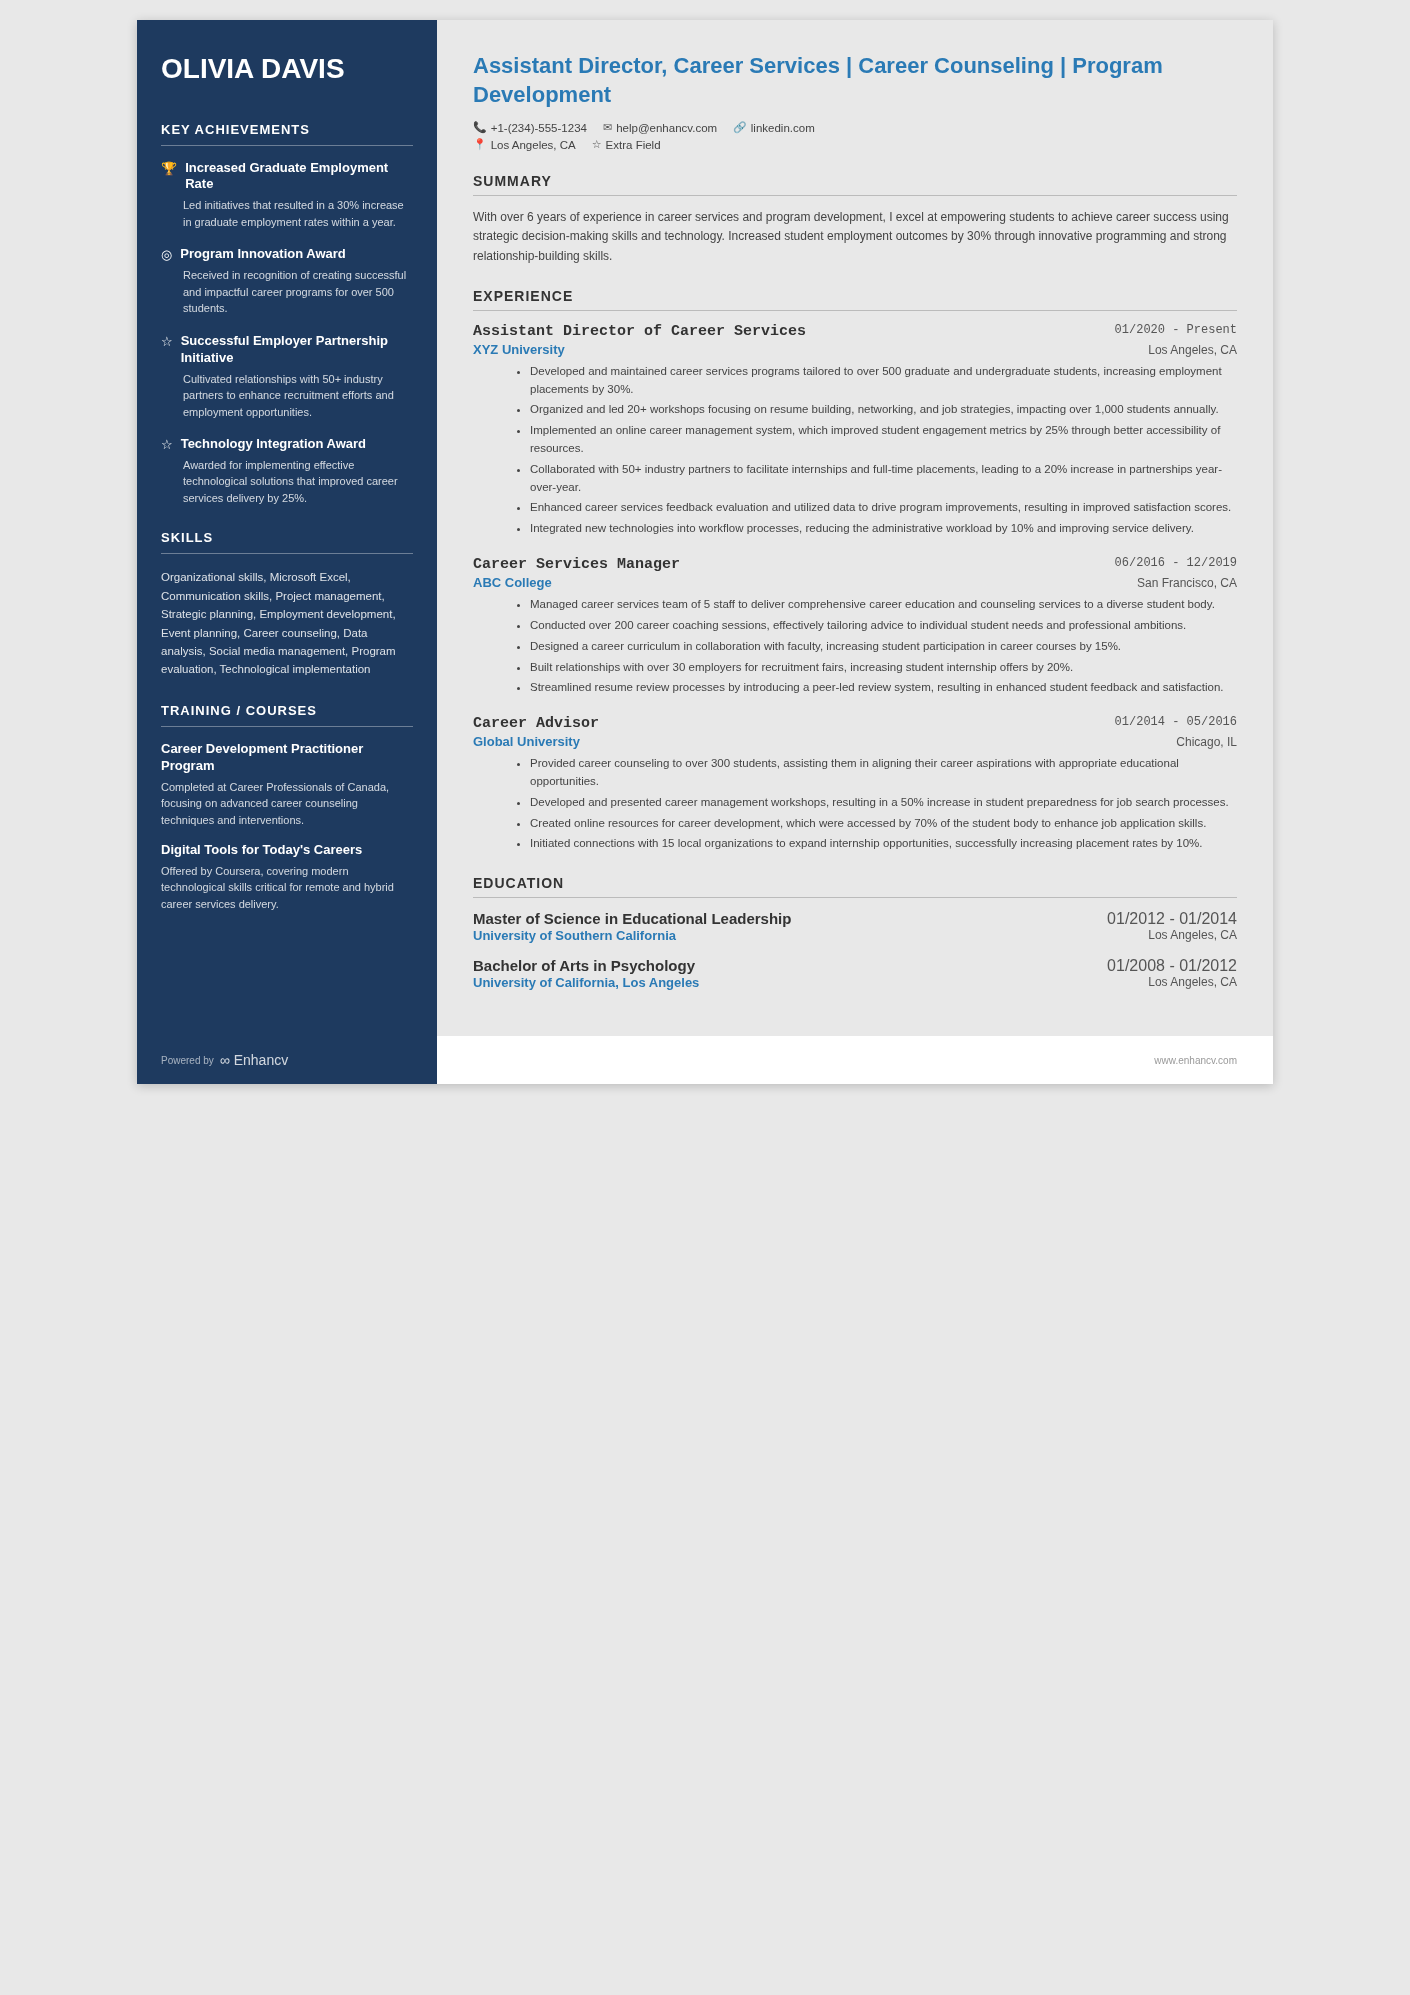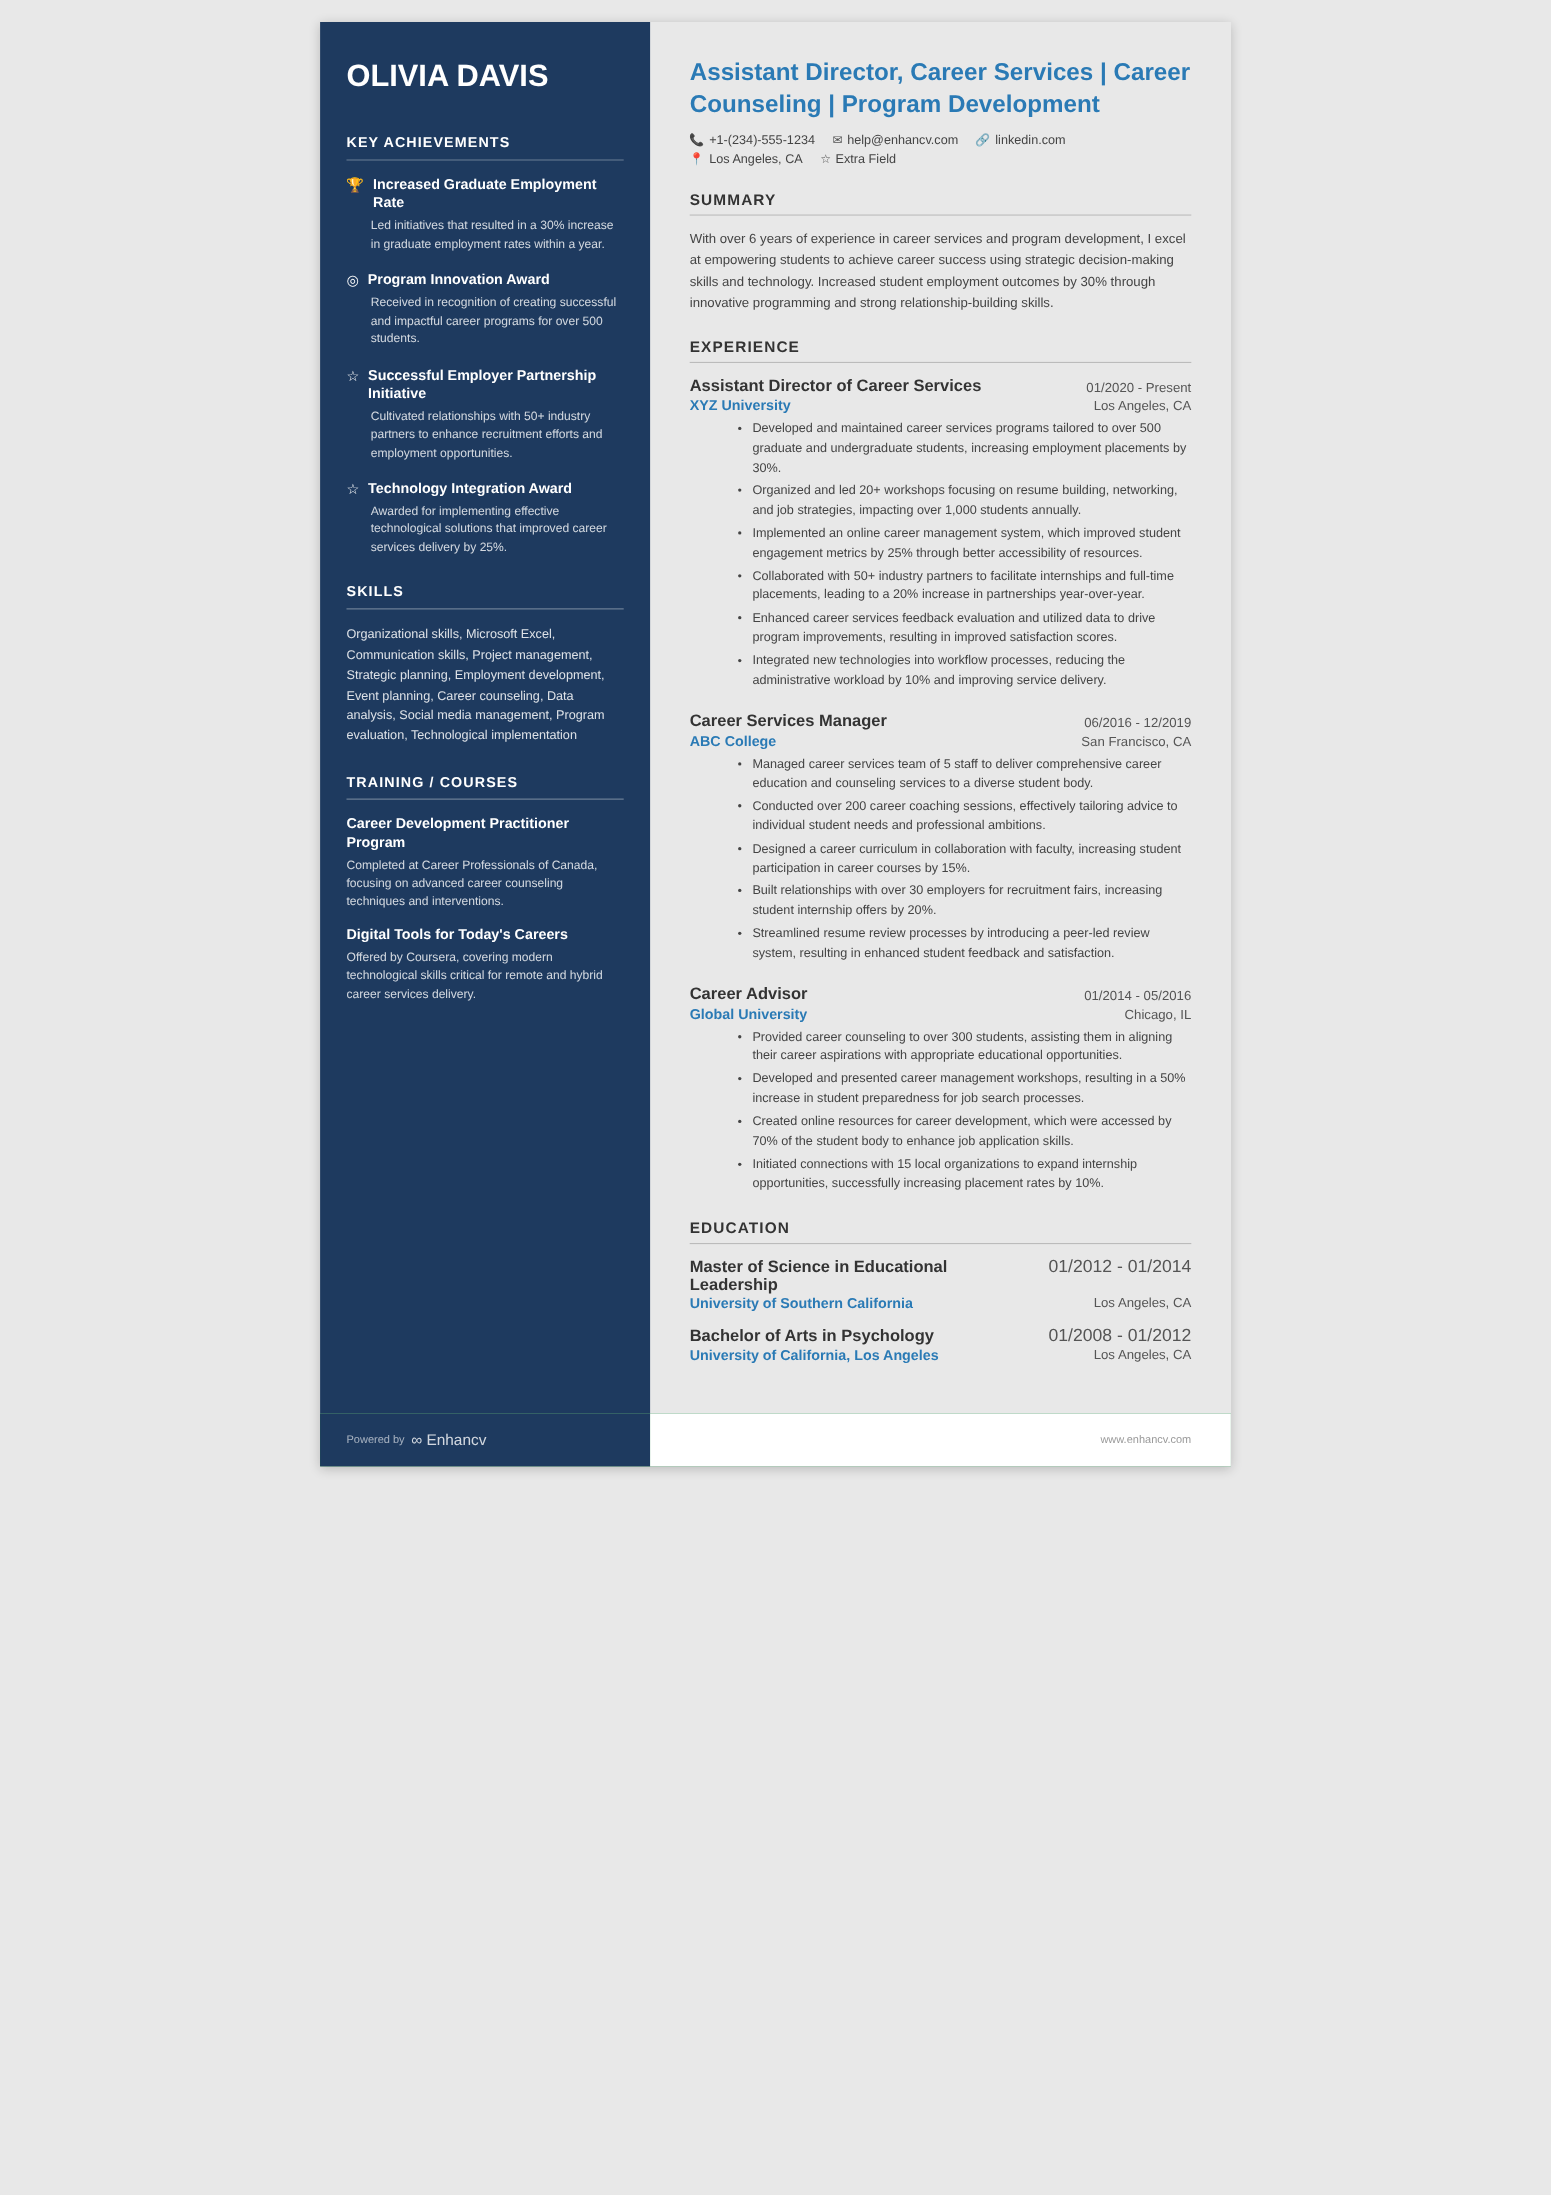--- a/index.html
+++ b/index.html
@@ -134,22 +134,23 @@
       font-size: 12px;
       color: #444;
       line-height: 1.6;
     }
     .exp-block {
       margin-bottom: 18px;
     }
     .exp-header {
       display: flex;
       justify-content: space-between;
-      align-items: flex-end;
+      align-items: flex-start;
       margin-bottom: 2px;
+      font-family: Liberation Mono, monospace;
     }
     .exp-role {
       font-size: 15px;
       font-weight: 700;
       color: #333;
     }
     .exp-dates {
       font-size: 12px;
       color: #555;
       white-space: nowrap;
@@ -204,21 +205,21 @@
     .edu-school {
       font-size: 13px;
       font-weight: 600;
       color: #2a7ab5;
     }
     .edu-location {
       font-size: 12px;
       color: #555;
     }
     .resume-wrapper {
-      width: 828px;
+      width: 1136px;
       display: flex;
       flex-direction: column;
       box-shadow: 0 2px 10px rgba(0,0,0,0.2);
     }
     .resume-body {
       display: flex;
       flex: 1;
     }
     .resume-footer {
       display: flex;

